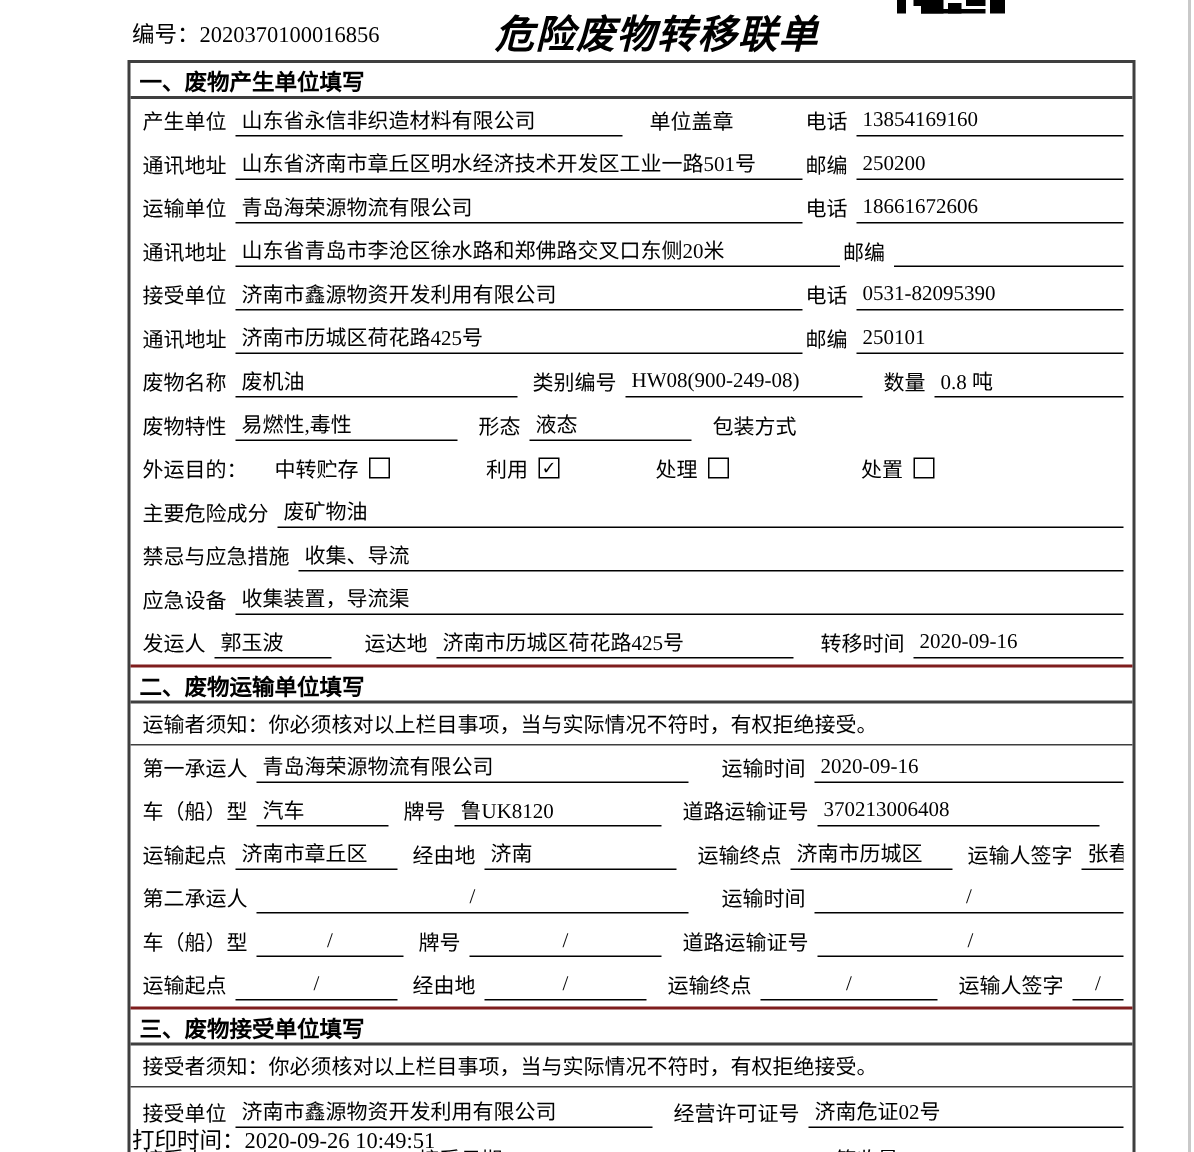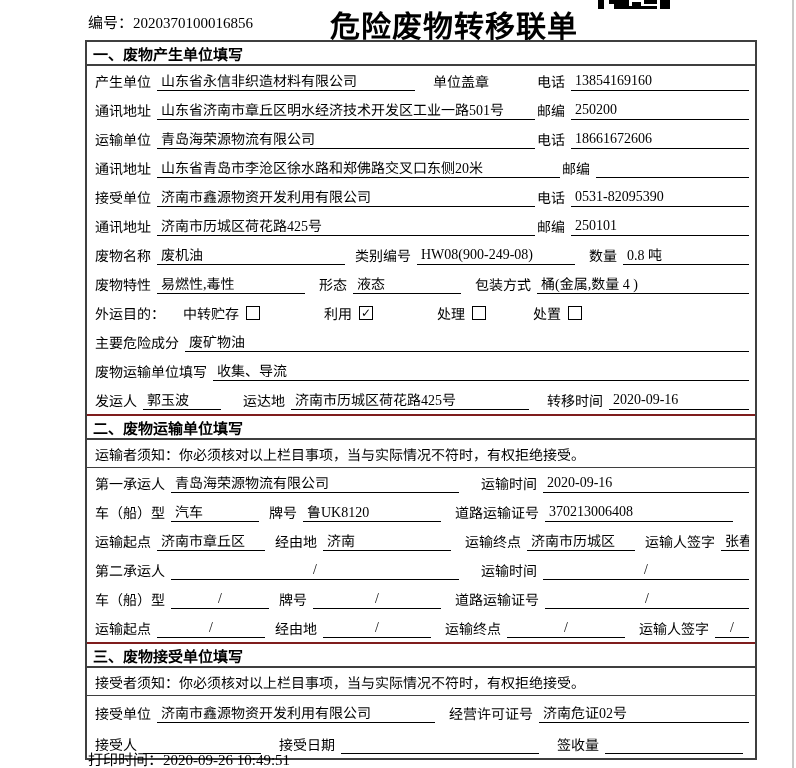--- a/index.html
+++ b/index.html
@@ -4,22 +4,22 @@
 <style>
   html,body{margin:0;padding:0;}
   body{
     width:796px;height:768px;position:relative;background:#ffffff;color:#000;
     font-family:"Liberation Serif","DejaVu Serif",serif;font-size:14px;overflow:hidden;
   }
   .edge-line{position:absolute;left:792px;top:0;width:2px;height:768px;background:#c9c9c9;}
   
   .doc-no{position:absolute;left:88px;top:11px;font-size:15px;white-space:nowrap;}
   .doc-title{
-    position:absolute;left:330px;top:2px;font-size:30px;font-weight:bold;white-space:nowrap;
-    font-family:"Liberation Sans","DejaVu Sans",sans-serif;letter-spacing:1px;
+    position:absolute;left:330px;top:2px;font-size:26px;font-weight:bold;white-space:nowrap;
+    font-family:"Liberation Sans","DejaVu Sans",sans-serif;letter-spacing:1px;font-style:italic;
   }
   
   .qr{position:absolute;left:598px;top:0;width:86px;height:10px;}
   .qr div{position:absolute;background:#000;}
   .qb1{left:0;top:0;width:6px;height:9px;}
   .qb2{left:11px;top:0;width:5px;height:4px;}
   .qb3{left:16px;top:0;width:15px;height:9px;}
   .qb4{left:34px;top:2px;width:9px;height:7px;}
   .qb5{left:46px;top:0;width:13px;height:4px;}
   .qb6{left:16px;top:6px;width:43px;height:3px;}
@@ -48,21 +48,21 @@
     flex:0 0 auto;min-height:17px;
   }
   .field.g{flex:1 1 auto;}
   .field.c{text-align:center;}
   .w70{width:70px;}.w80{width:80px;}.w90{width:90px;}.w100{width:100px;}
   .w110{width:110px;}.w120{width:120px;}.w130{width:130px;}.w140{width:140px;}
   .w145{width:145px;}.w150{width:150px;}.w170{width:170px;}.w180{width:180px;}
   .w190{width:190px;}.w230{width:230px;}.w250{width:250px;}.w270{width:270px;}
   .w280{width:280px;}
   .ml8{margin-left:8px;}.ml12{margin-left:12px;}.ml16{margin-left:16px;}
-  .ml20{margin-left:20px;}.ml64{margin-left:64px;}.ml100{margin-left:47px;justify-content:center;}
+  .ml20{margin-left:20px;}.ml64{margin-left:64px;}.ml100{margin-left:88px;justify-content:center;}
   .push{margin-left:auto;}
   
   .chk{display:inline-flex;align-items:center;flex:0 0 auto;white-space:nowrap;}
   .chk .t{margin-right:7px;}
   .box{
     width:12px;height:12px;border:1.5px solid #000;display:inline-flex;
     align-items:center;justify-content:center;font-size:12px;line-height:12px;
     font-family:"DejaVu Sans",sans-serif;margin-bottom:1px;
   }
   
@@ -142,21 +142,20 @@
       <span class="lbl ml12">数量</span>
       <span class="field g">0.8 吨</span>
     </div>
 
     <div class="row">
       <span class="lbl">废物特性</span>
       <span class="field w140">易燃性,毒性</span>
       <span class="lbl ml12">形态</span>
       <span class="field w100">液态</span>
       <span class="lbl ml12">包装方式</span>
-      <span class="field g">桶(金属,数量 4 )</span>
     </div>
 
     <div class="row">
       <span class="lbl">外运目的：</span>
       <span class="chk ml12">
         <span class="t">中转贮存</span>
         <span class="box"></span>
       </span>
       <span class="chk ml64">
         <span class="t">利用</span>
@@ -171,24 +170,28 @@
         <span class="box"></span>
       </span>
     </div>
 
     <div class="row">
       <span class="lbl">主要危险成分</span>
       <span class="field g">废矿物油</span>
     </div>
 
     <div class="row">
-      <span class="lbl">废物运输单位填写</span>
+      <span class="lbl">禁忌与应急措施</span>
       <span class="field g">收集、导流</span>
     </div>
 
+    <div class="row">
+      <span class="lbl">应急设备</span>
+      <span class="field g">收集装置，导流渠</span>
+    </div>
 
     <div class="row">
       <span class="lbl">发运人</span>
       <span class="field w70">郭玉波</span>
       <span class="lbl ml20">运达地</span>
       <span class="field w230">济南市历城区荷花路425号</span>
       <span class="lbl ml16">转移时间</span>
       <span class="field g">2020-09-16</span>
     </div>
   </div>

